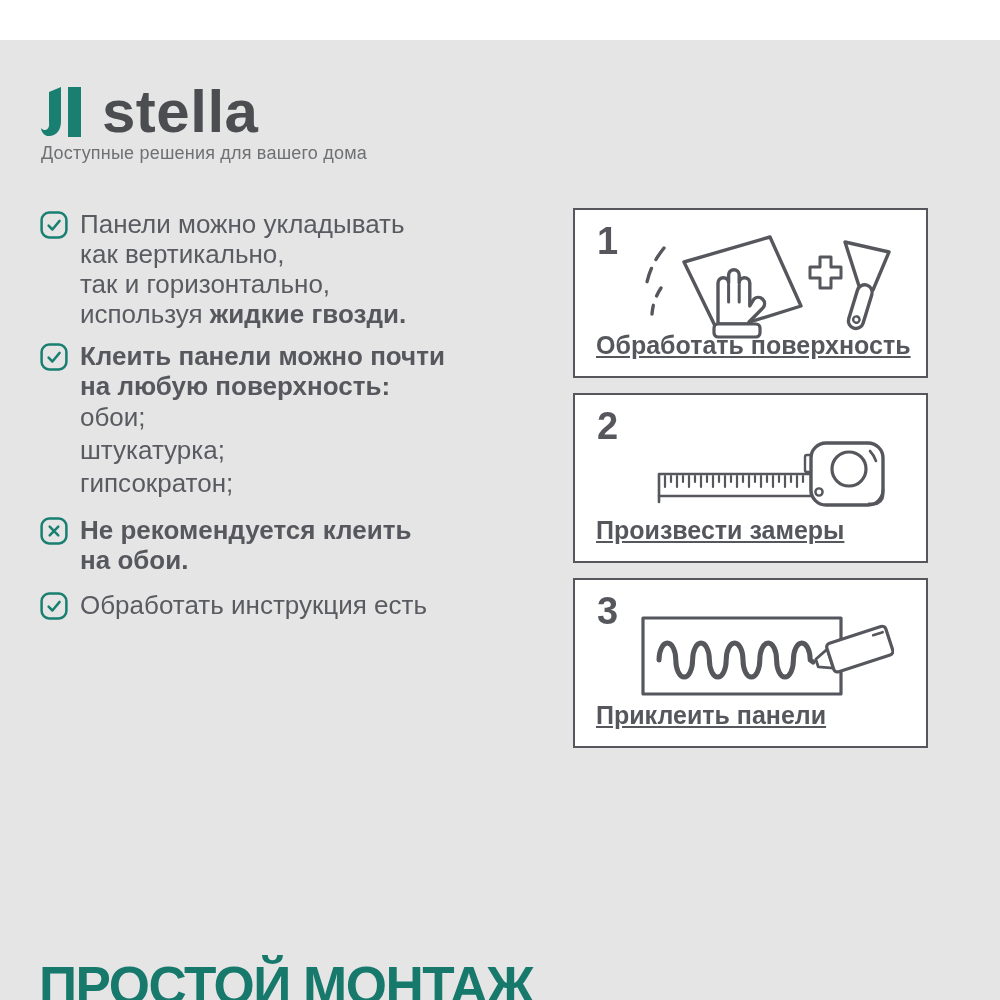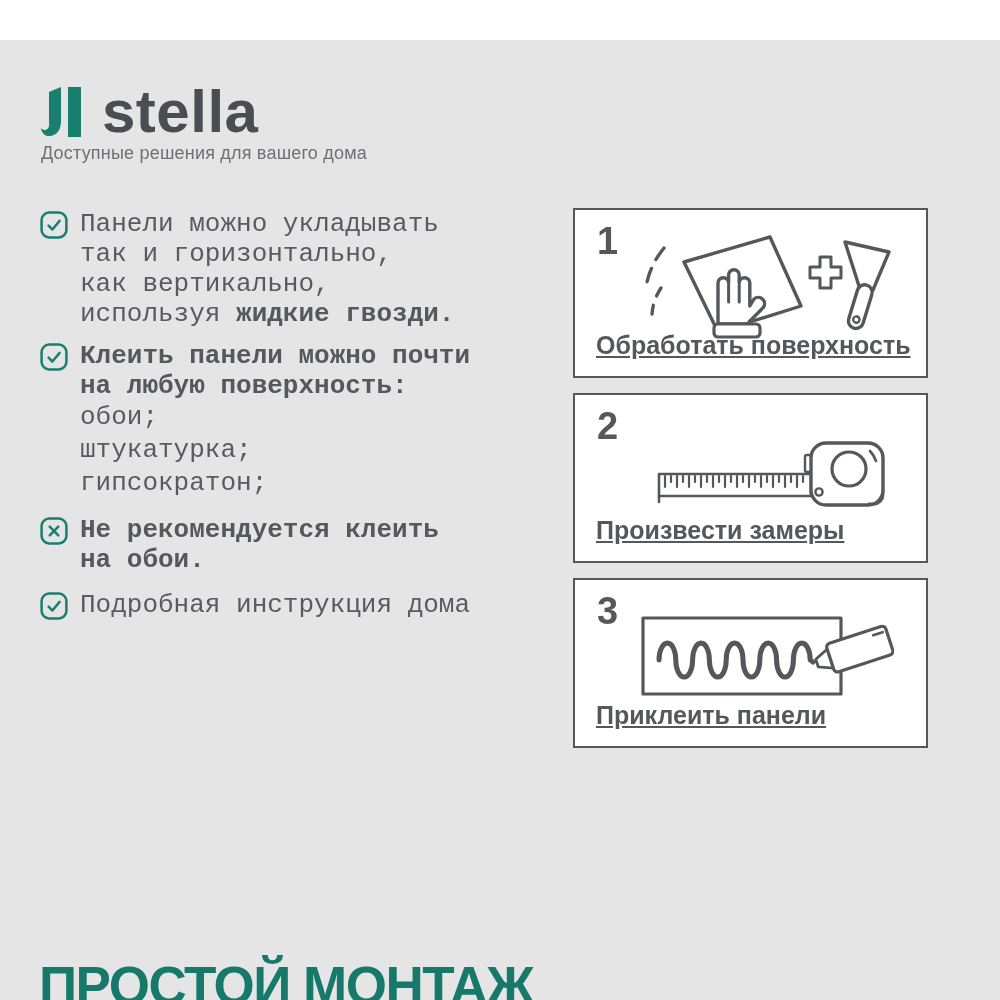--- a/index.html
+++ b/index.html
@@ -25,21 +25,21 @@
   }
 
   
   .checklist { position:absolute; left:40px; top:169px; width:480px; }
   .check-item { display:flex; gap:12px; }
   .check-item.m1 { margin-bottom:12px; }
   .check-item.m2 { margin-bottom:15px; }
   .check-item.m3 { margin-bottom:15px; }
   .cicon { flex:0 0 28px; height:28px; margin-top:2px; }
   .cicon svg { display:block; }
-  .lines { font-size:26px; line-height:30px; color:#595B60;font-family:Liberation Mono, monospace; }
+  .lines { font-size:26px; line-height:30px; color:#595B60; }
   .lines .b { font-weight:700; color:#56585D; }
   .lines .sub { line-height:33px; }
 
   
   .steps { position:absolute; left:573px; top:168px; width:355px; }
   .step-box {
     position:relative; width:355px; height:170px;
     border:2px solid #55575C; background:#fff; margin-bottom:15px;
   }
   .step-number {
@@ -86,22 +86,22 @@
 
     <div class="check-item m1">
       <span class="cicon">
         <svg width="28" height="28" viewBox="0 0 28 28">
             <rect x="1.6" y="1.6" width="24.8" height="24.8" rx="7.5" fill="none" stroke="#187F71" stroke-width="2.5"></rect>
             <path d="M8.6,14.7 l3.8,3.8 l7.2,-8.6" fill="none" stroke="#187F71" stroke-width="2.5" stroke-linecap="round" stroke-linejoin="round"></path>
           </svg>
       </span>
       <div class="lines">
         <div>Панели можно укладывать</div>
+        <div>как вертикально,</div>
         <div>так и горизонтально,</div>
-        <div>как вертикально,</div>
         <div><span>используя </span><span class="b">жидкие гвозди.</span></div>
       </div>
     </div>
 
     <div class="check-item m2">
       <span class="cicon">
         <svg width="28" height="28" viewBox="0 0 28 28">
             <rect x="1.6" y="1.6" width="24.8" height="24.8" rx="7.5" fill="none" stroke="#187F71" stroke-width="2.5"></rect>
             <path d="M8.6,14.7 l3.8,3.8 l7.2,-8.6" fill="none" stroke="#187F71" stroke-width="2.5" stroke-linecap="round" stroke-linejoin="round"></path>
           </svg>
@@ -129,21 +129,21 @@
     </div>
 
     <div class="check-item">
       <span class="cicon">
         <svg width="28" height="28" viewBox="0 0 28 28">
             <rect x="1.6" y="1.6" width="24.8" height="24.8" rx="7.5" fill="none" stroke="#187F71" stroke-width="2.5"></rect>
             <path d="M8.6,14.7 l3.8,3.8 l7.2,-8.6" fill="none" stroke="#187F71" stroke-width="2.5" stroke-linecap="round" stroke-linejoin="round"></path>
           </svg>
       </span>
       <div class="lines">
-        <div>Подробная инструкция дома</div>
+        <div>Обработать инструкция есть</div>
       </div>
     </div>
 
   </div>
 
   <div class="steps">
 
     <div class="step-box">
       <div class="step-number">1</div>
       <span class="step-icon icon-clean">

